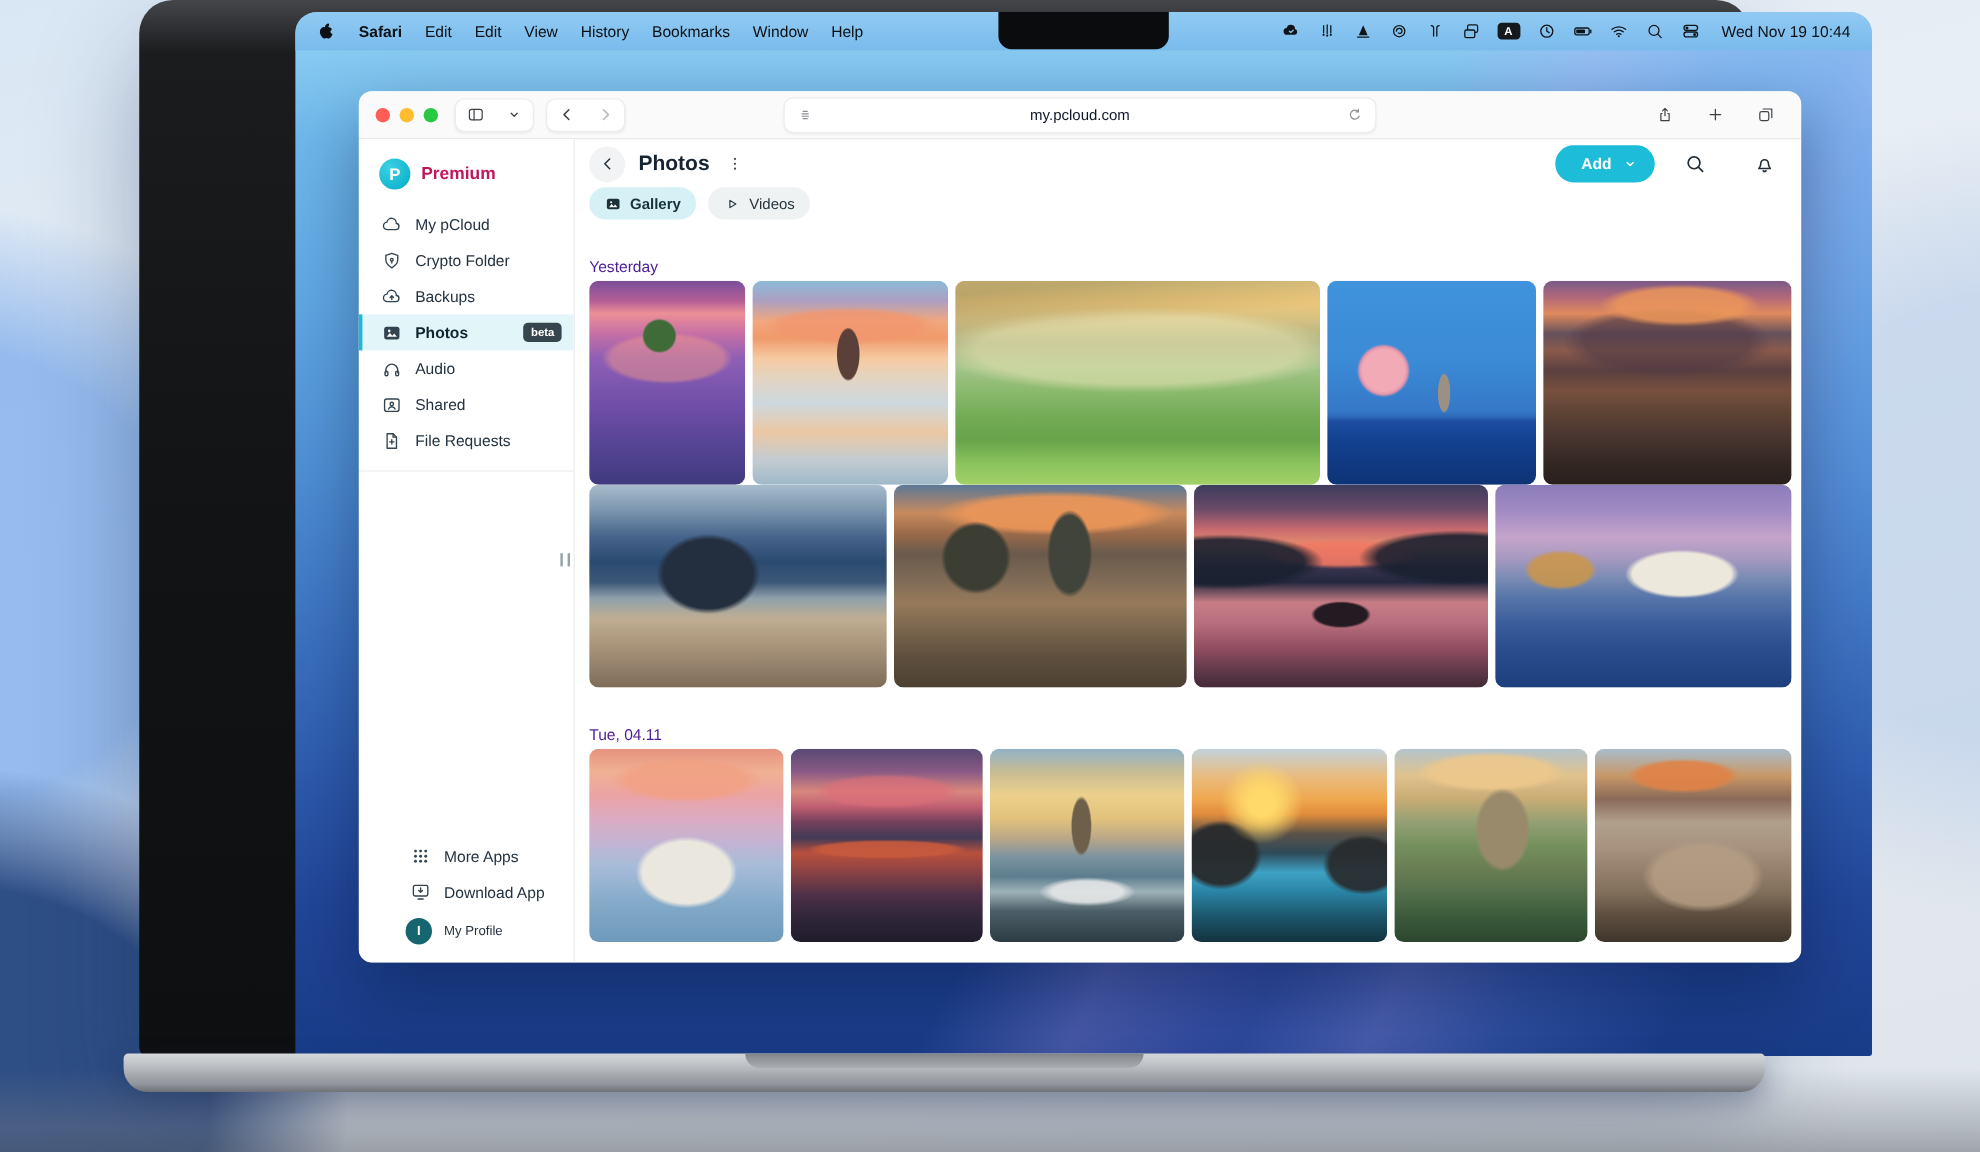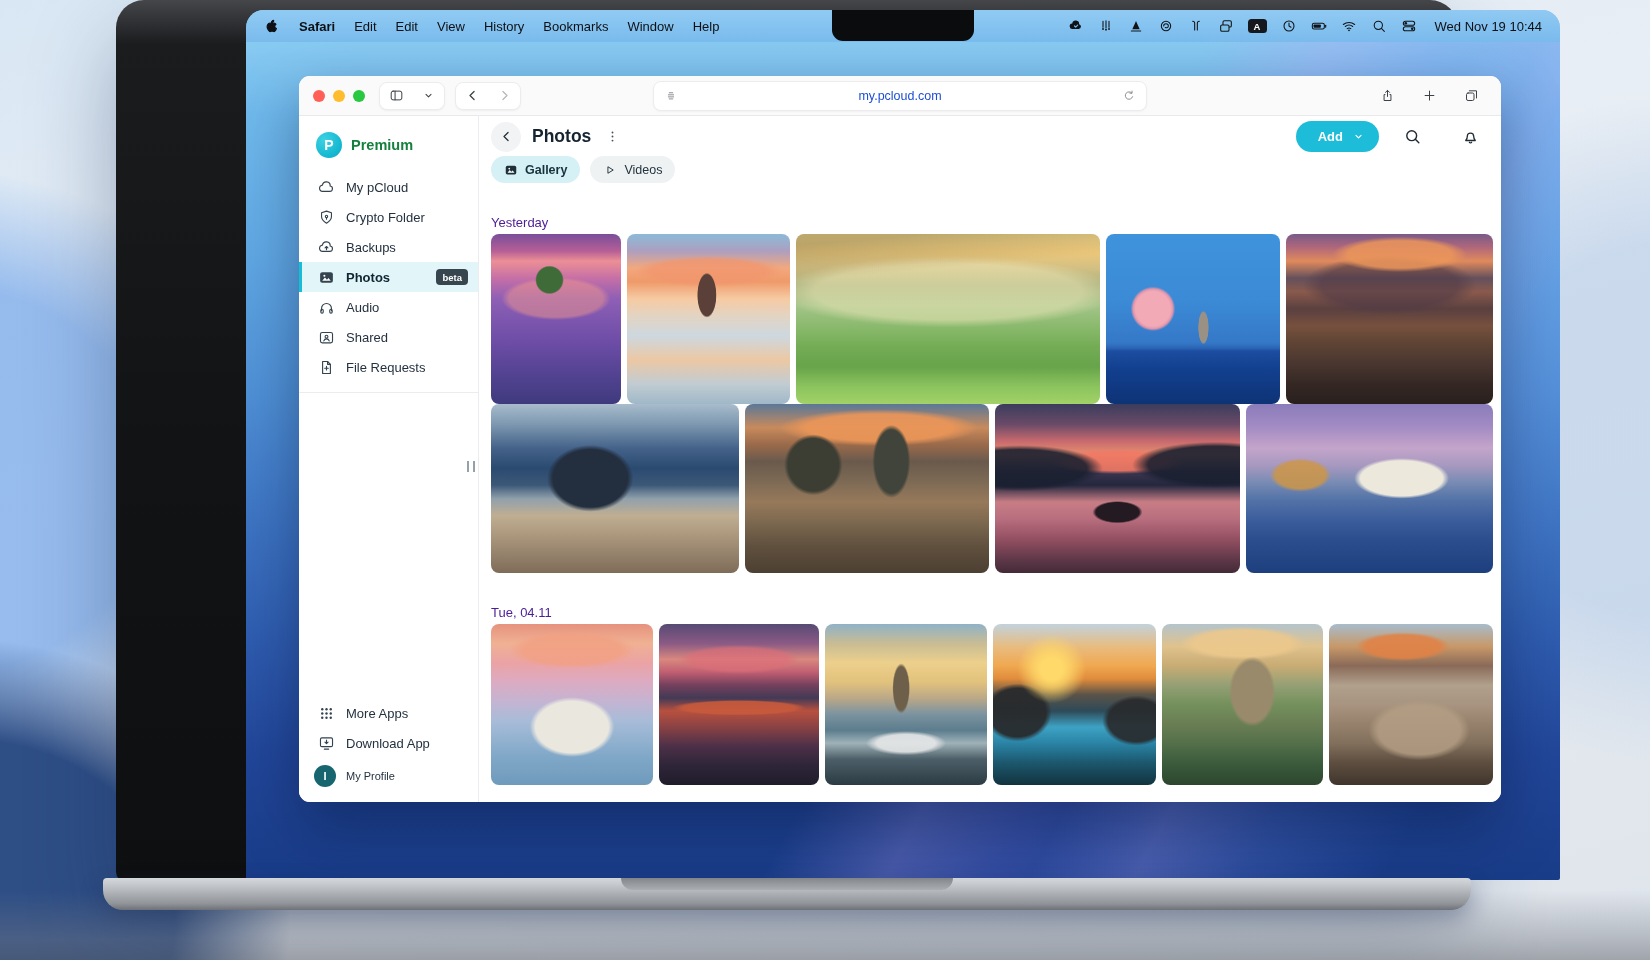--- a/index.html
+++ b/index.html
@@ -57,42 +57,42 @@
   .tl.close{background:#ff5f57;}.tl.min{background:#febc2e;}.tl.zoom{background:#28c840;}
   .tpill{display:flex;align-items:center;height:28px;background:#fff;border:1px solid #ececee;border-radius:8px;
     box-shadow:0 1px 2px rgba(0,0,0,.05);margin-right:10px;}
   .tbtn{width:32px;height:26px;display:flex;align-items:center;justify-content:center;background:none;border:none;
     color:#3c4146;cursor:pointer;padding:0;}
   .tbtn svg{width:15px;height:15px;}
   .tbtn.dim{color:#b6b8bd;}
   .tbtn.small svg{width:11px;height:11px;}
   .urlfield{position:absolute;left:354px;top:5px;width:494px;height:30px;background:#fff;border:1px solid #ececee;
     border-radius:8px;display:flex;align-items:center;padding:0 10px;box-shadow:0 1px 2px rgba(0,0,0,.04);}
-  .urltext{flex:1;text-align:center;font-size:12.5px;color:#1d4ed8;}
+  .urltext{flex:1;text-align:center;font-size:12.5px;color:#0f172a;}
   .ufield-icon{display:inline-flex;width:14px;height:14px;color:#8a8d92;}
   .ufield-icon svg{width:100%;height:100%;}
   .tool-right{margin-left:auto;display:flex;align-items:center;gap:10px;}
 
   
   .wbody{flex:1;display:flex;min-height:0;}
   .sidebar{width:180px;flex:none;border-right:1px solid #ececee;display:flex;flex-direction:column;
     padding-top:14px;position:relative;background:#fff;}
   .brand{display:flex;align-items:center;gap:9px;padding:2px 0 14px 17px;}
   .plogo{width:26px;height:26px;border-radius:50%;flex:none;display:flex;align-items:center;justify-content:center;
     background:radial-gradient(circle at 32% 30%,#3cd2e2,#13b6d0 70%,#0fa5c0);color:#fff;font-size:14px;font-weight:700;}
-  .brand-label{font-size:14.5px;font-weight:700;color:#15803d;}
+  .brand-label{font-size:14.5px;font-weight:700;color:#be185d;}
   .sitem{display:flex;align-items:center;gap:11px;height:30px;padding:0 10px 0 19px;font-size:13px;color:#243240;cursor:pointer;}
   .sitem .nicon{display:inline-flex;width:17px;height:17px;color:#33434f;flex:none;}
   .sitem .nicon svg{width:100%;height:100%;}
   .sitem.selected{background:#e2f6f9;border-left:3px solid #15bdd6;padding-left:16px;font-weight:700;color:#0f2530;}
   .badge{margin-left:auto;background:#37454e;color:#fff;font-size:9.5px;font-weight:600;padding:2.5px 6px;border-radius:4px;}
   .sdivider{height:1px;background:#ececee;margin:10px 0;}
   .resize-handle{position:absolute;right:3px;top:345px;width:8px;height:11px;
     border-left:2px solid #93a1ab;border-right:2px solid #93a1ab;cursor:col-resize;}
-  .sfooter{margin-top:auto;padding-bottom:8px;}
+  .sfooter{margin-top:auto;padding-bottom:8px;padding-left:24px;}
   .profile{display:flex;align-items:center;gap:10px;height:36px;padding-left:15px;cursor:pointer;}
   .avatar{width:22px;height:22px;border-radius:50%;background:#17666f;color:#fff;display:flex;align-items:center;
     justify-content:center;font-size:11px;font-weight:700;flex:none;}
   .profile-label{font-size:11px;color:#243240;}
 
   .main{flex:1;display:flex;flex-direction:column;min-width:0;padding:0 8px 0 12px;overflow:hidden;background:#fff;}
   .chead{display:flex;align-items:center;gap:10px;margin-top:5px;height:31px;flex:none;}
   .back-btn{width:30px;height:30px;border-radius:50%;background:#f2f3f5;border:none;display:flex;align-items:center;
     justify-content:center;color:#22313c;cursor:pointer;flex:none;}
   .back-btn svg{width:15px;height:15px;}

